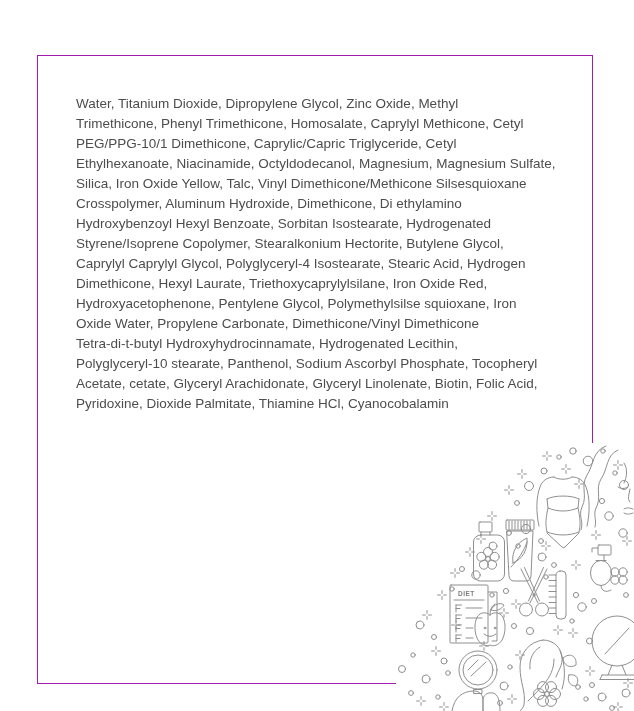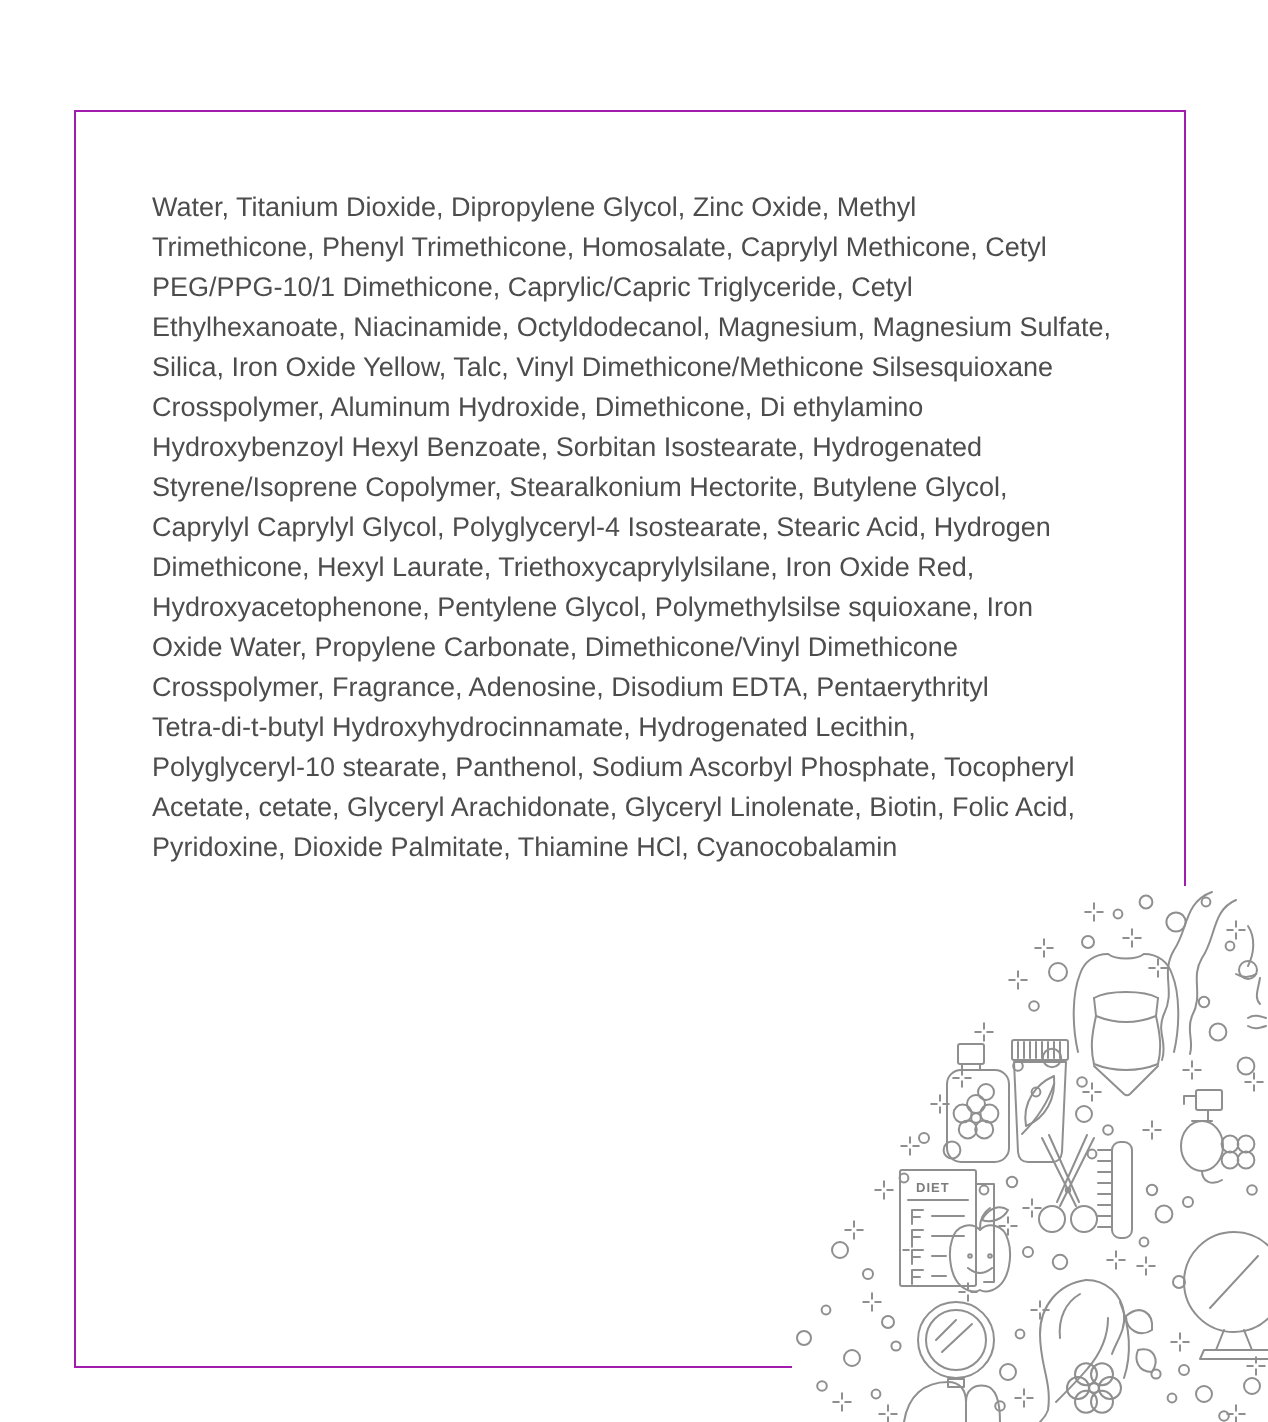--- a/index.html
+++ b/index.html
@@ -54,21 +54,20 @@
         <div class="ing-line">PEG/PPG-10/1 Dimethicone, Caprylic/Capric Triglyceride, Cetyl</div>
         <div class="ing-line">Ethylhexanoate, Niacinamide, Octyldodecanol, Magnesium, Magnesium Sulfate,</div>
         <div class="ing-line">Silica, Iron Oxide Yellow, Talc, Vinyl Dimethicone/Methicone Silsesquioxane</div>
         <div class="ing-line">Crosspolymer, Aluminum Hydroxide, Dimethicone, Di ethylamino</div>
         <div class="ing-line">Hydroxybenzoyl Hexyl Benzoate, Sorbitan Isostearate, Hydrogenated</div>
         <div class="ing-line">Styrene/Isoprene Copolymer, Stearalkonium Hectorite, Butylene Glycol,</div>
         <div class="ing-line">Caprylyl Caprylyl Glycol, Polyglyceryl-4 Isostearate, Stearic Acid, Hydrogen</div>
         <div class="ing-line">Dimethicone, Hexyl Laurate, Triethoxycaprylylsilane, Iron Oxide Red,</div>
         <div class="ing-line">Hydroxyacetophenone, Pentylene Glycol, Polymethylsilse squioxane, Iron</div>
         <div class="ing-line">Oxide Water, Propylene Carbonate, Dimethicone/Vinyl Dimethicone</div>
-        <div class="ing-line">Crosspolymer, Fragrance, Adenosine, Disodium EDTA, Pentaerythrityl</div>
         <div class="ing-line">Tetra-di-t-butyl Hydroxyhydrocinnamate, Hydrogenated Lecithin,</div>
         <div class="ing-line">Polyglyceryl-10 stearate, Panthenol, Sodium Ascorbyl Phosphate, Tocopheryl</div>
         <div class="ing-line">Acetate, cetate, Glyceryl Arachidonate, Glyceryl Linolenate, Biotin, Folic Acid,</div>
         <div class="ing-line">Pyridoxine, Dioxide Palmitate, Thiamine HCl, Cyanocobalamin</div>
       </div>
   </div>
 
   <svg class="decoration" viewBox="0 0 238 268" xmlns="http://www.w3.org/2000/svg">
     <defs>
       <g id="spk">

